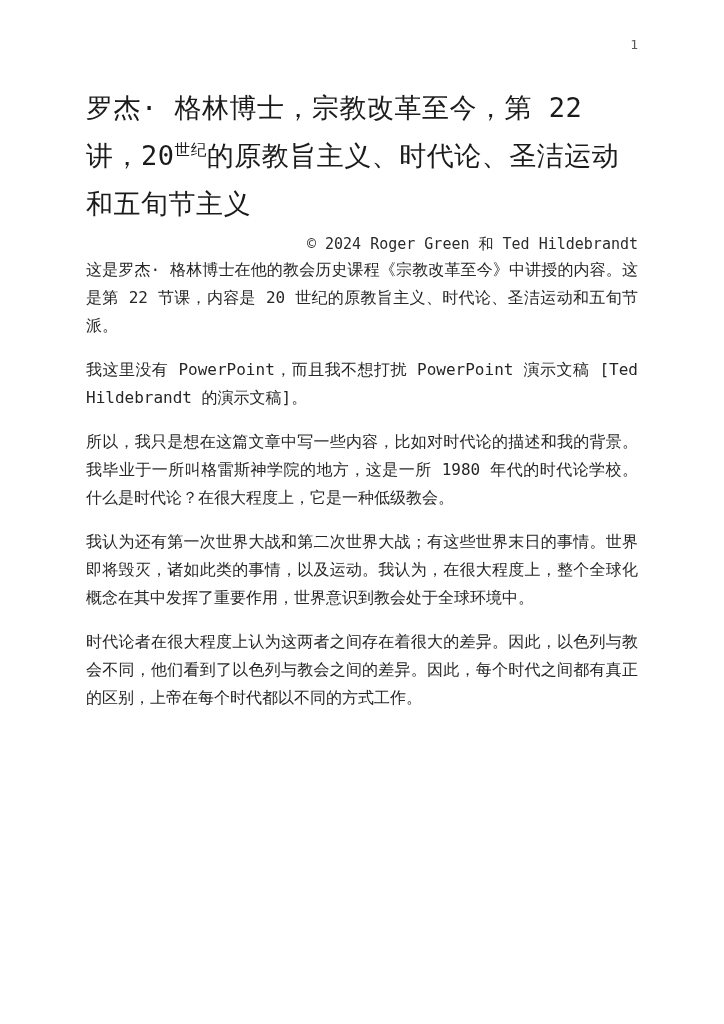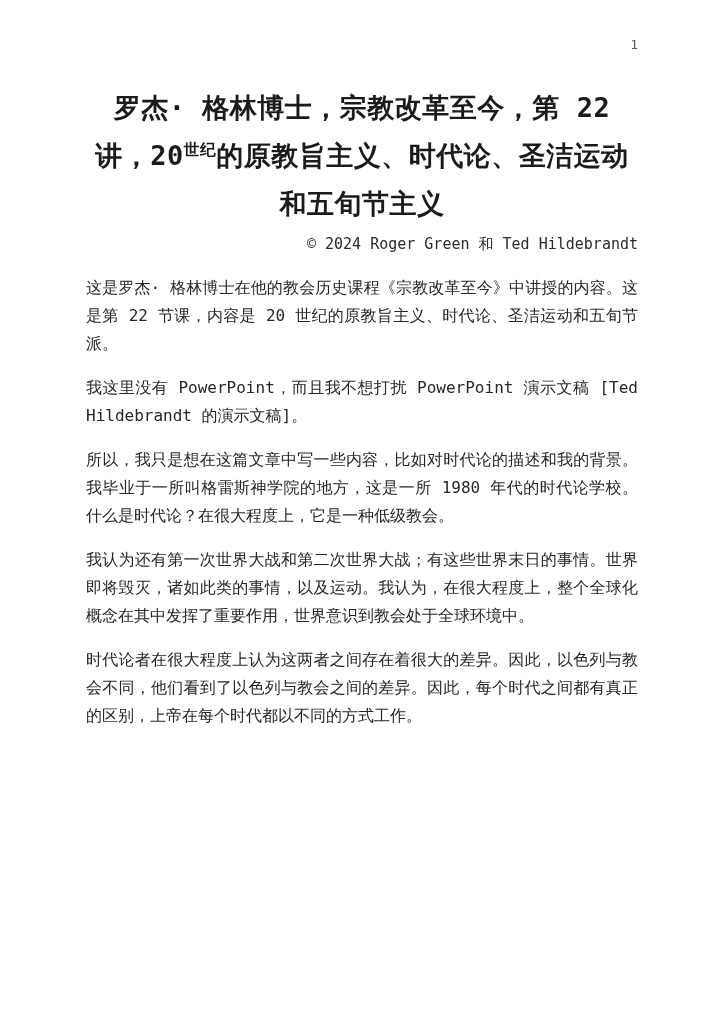--- a/index.html
+++ b/index.html
@@ -22,40 +22,39 @@
     position: absolute;
     top: 38px;
     right: 86px;
     font-size: 13px;
     line-height: 1;
     color: #5a5a5a;
   }
   .doc-title {
     margin: 0;
     font-size: 27px;
-    font-weight: 700;
+    font-weight: 400;
     line-height: 48px;
-    text-align: center;
+    text-align: left;
     color: #1b1b1b;
     letter-spacing: 0.5px;
   }
   .doc-title .sup {
     font-size: 0.58em;
     vertical-align: super;
     line-height: 0;
   }
   .copyright {
     margin-top: 4px;
     text-align: right;
     font-size: 15px;
     line-height: 24px;
     color: #2a2a2a;
   }
   .body-text {
-    margin-top: 18px;
     font-size: 16px;
     line-height: 28px;
     text-align: justify;
     word-break: break-all;
     overflow-wrap: break-word;
   }
   .body-text p {
     margin: 0 0 16px 0;
   }
 </style>

